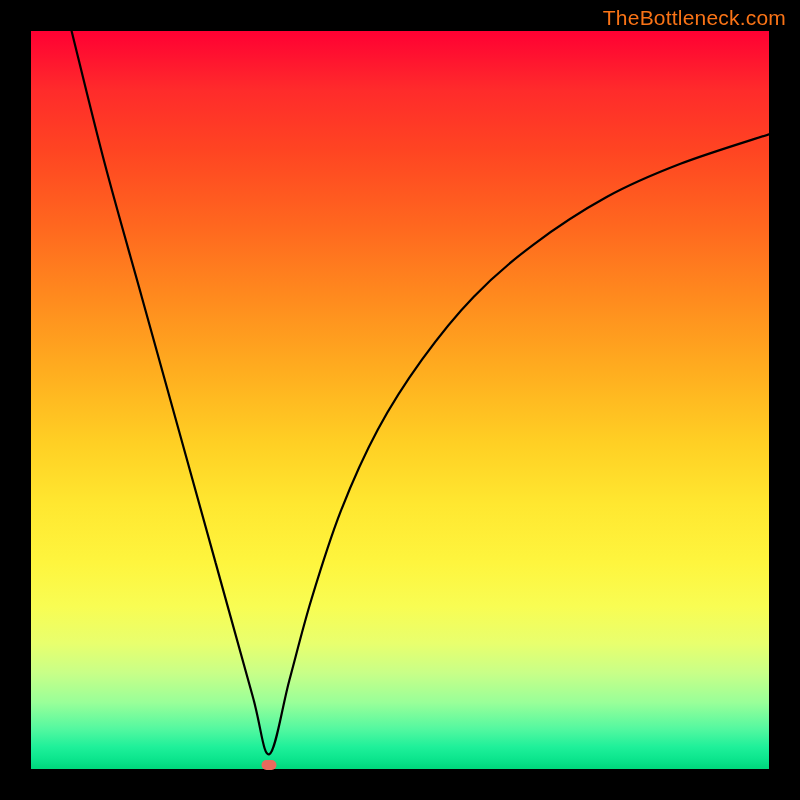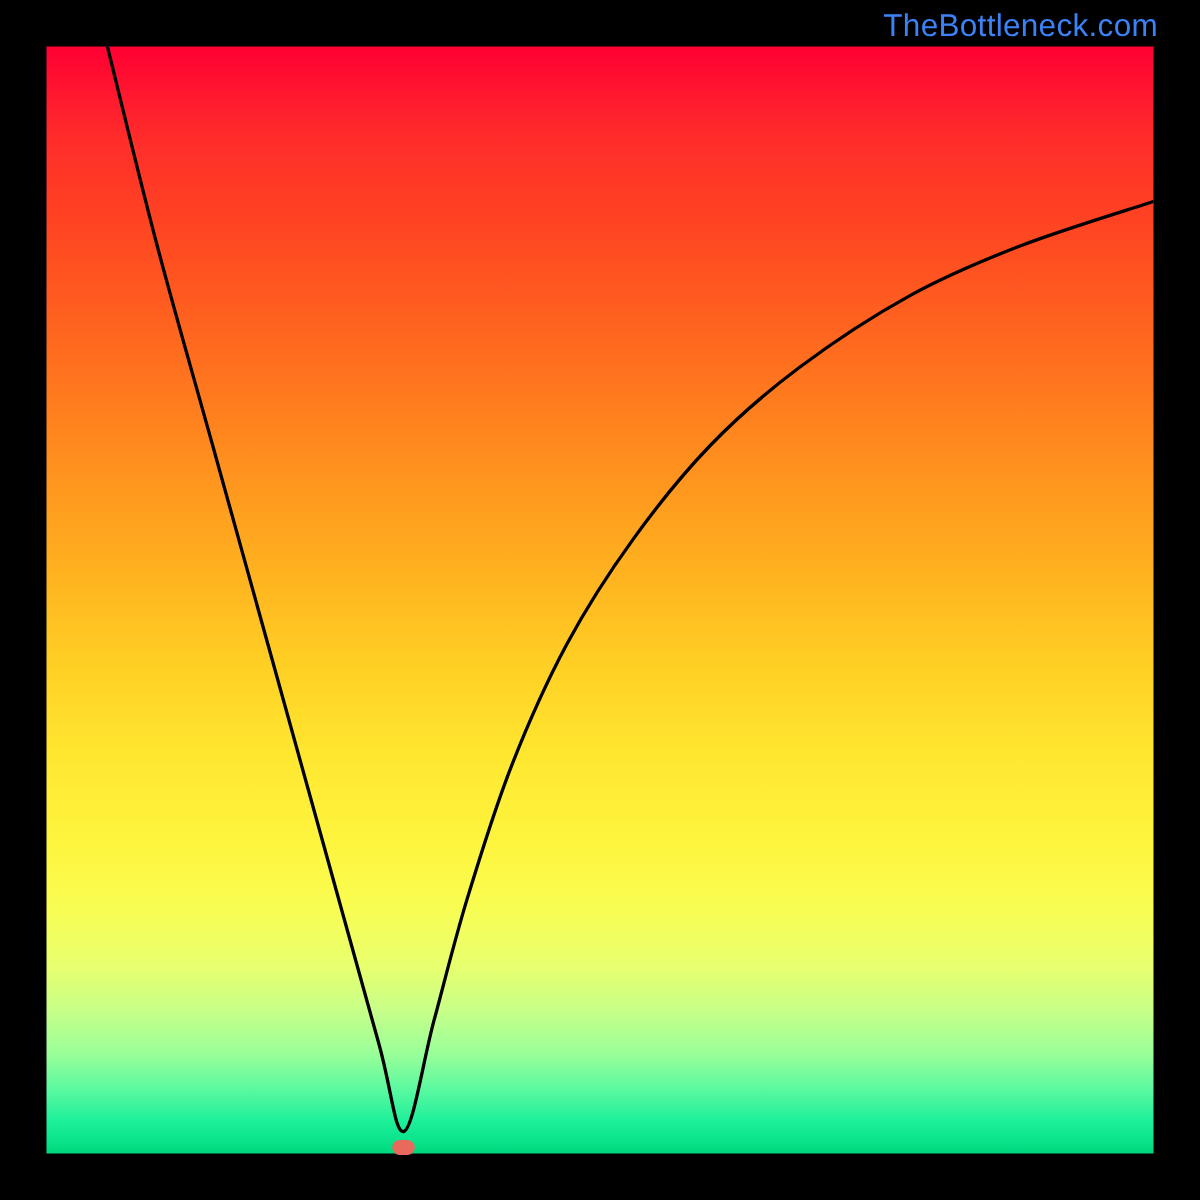--- a/index.html
+++ b/index.html
@@ -42,22 +42,22 @@
       #1ff09a 97%,
       #0ee78f 98.4%,
       #07e087 99.2%,
       #02db80 99.6%,
       #00d87c 100%
     );
   }
   .watermark {
     position: absolute;
     top: 6px;
-    right: 28px;
-    color: #3b82f6;
+    right: 14px;
+    color: #f97316;
     font-size: 21px;
     font-weight: 400;
     letter-spacing: 0.2px;
     font-family: Arial, Helvetica, sans-serif;
   }
   .curve-svg {
     position: absolute;
     left: 0;
     top: 0;
     width: 738px;

